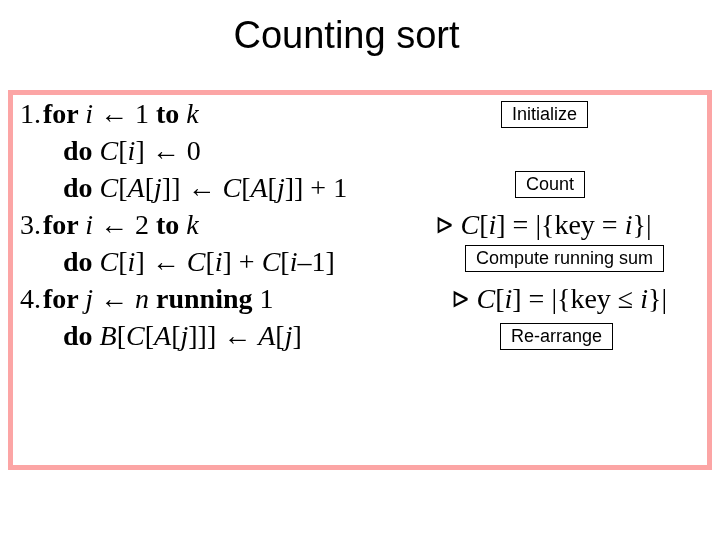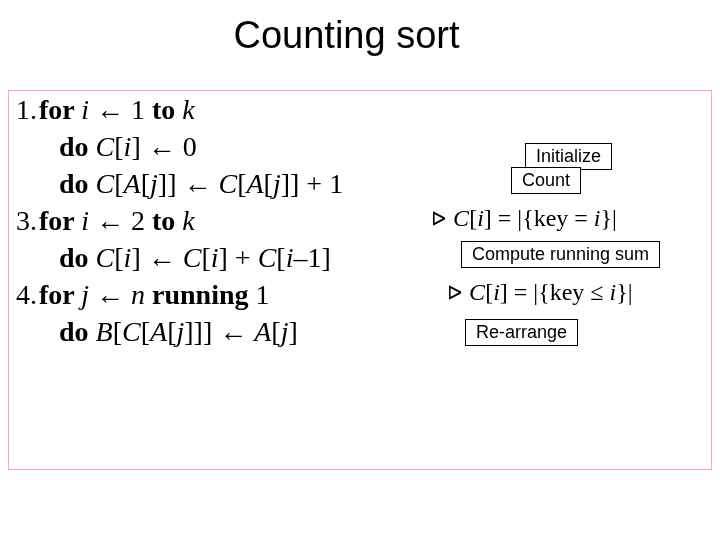--- a/index.html
+++ b/index.html
@@ -25,21 +25,21 @@
     text-align: center;
     padding-top: 14px;
     padding-bottom: 8px;
   }
   .codebox {
     position: absolute;
     left: 8px;
     top: 90px;
     width: 704px;
     height: 380px;
-    border: 1px solid #fca5a5;
+    border: 5px solid #fca5a5;
     box-sizing: border-box;
   }
   .lines {
     position: absolute;
     left: 2px;
     top: 0px;
     font-size: 28px;
     line-height: 37px;
   }
   .line { white-space: nowrap; }
@@ -58,21 +58,21 @@
     border: 1px solid #000;
     font-family: Arial, Helvetica, sans-serif;
     font-size: 18px;
     padding: 2px 10px;
     display: inline-block;
     background: #fff;
     white-space: nowrap;
   }
   .note {
     font-family: "Times New Roman", Times, serif;
-    font-size: 24px;
+    font-size: 28px;
     white-space: nowrap;
   }
   .tri { display:inline-block; transform: scaleX(0.8); margin-right: 4px; }
 </style>
 </head>
 <body>
 
 <div class="slide">
 
   <div class="title">Counting sort</div>
@@ -106,33 +106,33 @@
         <span class="n">4.</span><span class="dot"></span><span class="bf">for </span><span class="it">j</span><span> ← </span><span class="it">n</span><span class="bf"> running </span><span>1</span>
       </div>
 
       <div class="line">
         <span class="indent1"></span><span class="bf">do </span><span class="it">B</span><span>[</span><span class="it">C</span><span>[</span><span class="it">A</span><span>[</span><span class="it">j</span><span>]]] ← </span><span class="it">A</span><span>[</span><span class="it">j</span><span>]</span>
       </div>
 
 
     </div>
 
-    <div class="annot" style="left:516px; top:6px;margin-top:46px;">
+    <div class="annot" style="left:488px; top:6px;">
       <span class="tag">Initialize</span>
     </div>
     <div class="annot" style="left:502px; top:76px;">
       <span class="tag">Count</span>
     </div>
     <div class="annot note" style="left:420px; top:113px;">
       <span class="tri">⊳ </span><span class="it">C</span><span>[</span><span class="it">i</span><span>] = |{key = </span><span class="it">i</span><span>}|</span>
     </div>
     <div class="annot" style="left:452px; top:150px;">
       <span class="tag">Compute running sum</span>
     </div>
     <div class="annot note" style="left:436px; top:187px;">
       <span class="tri">⊳ </span><span class="it">C</span><span>[</span><span class="it">i</span><span>] = |{key ≤ </span><span class="it">i</span><span>}|</span>
     </div>
-    <div class="annot" style="left:456px; top:228px;">
+    <div class="annot" style="left:487px; top:228px;">
       <span class="tag">Re-arrange</span>
     </div>
 
   </div>
 </div>
 
 </body></html>

